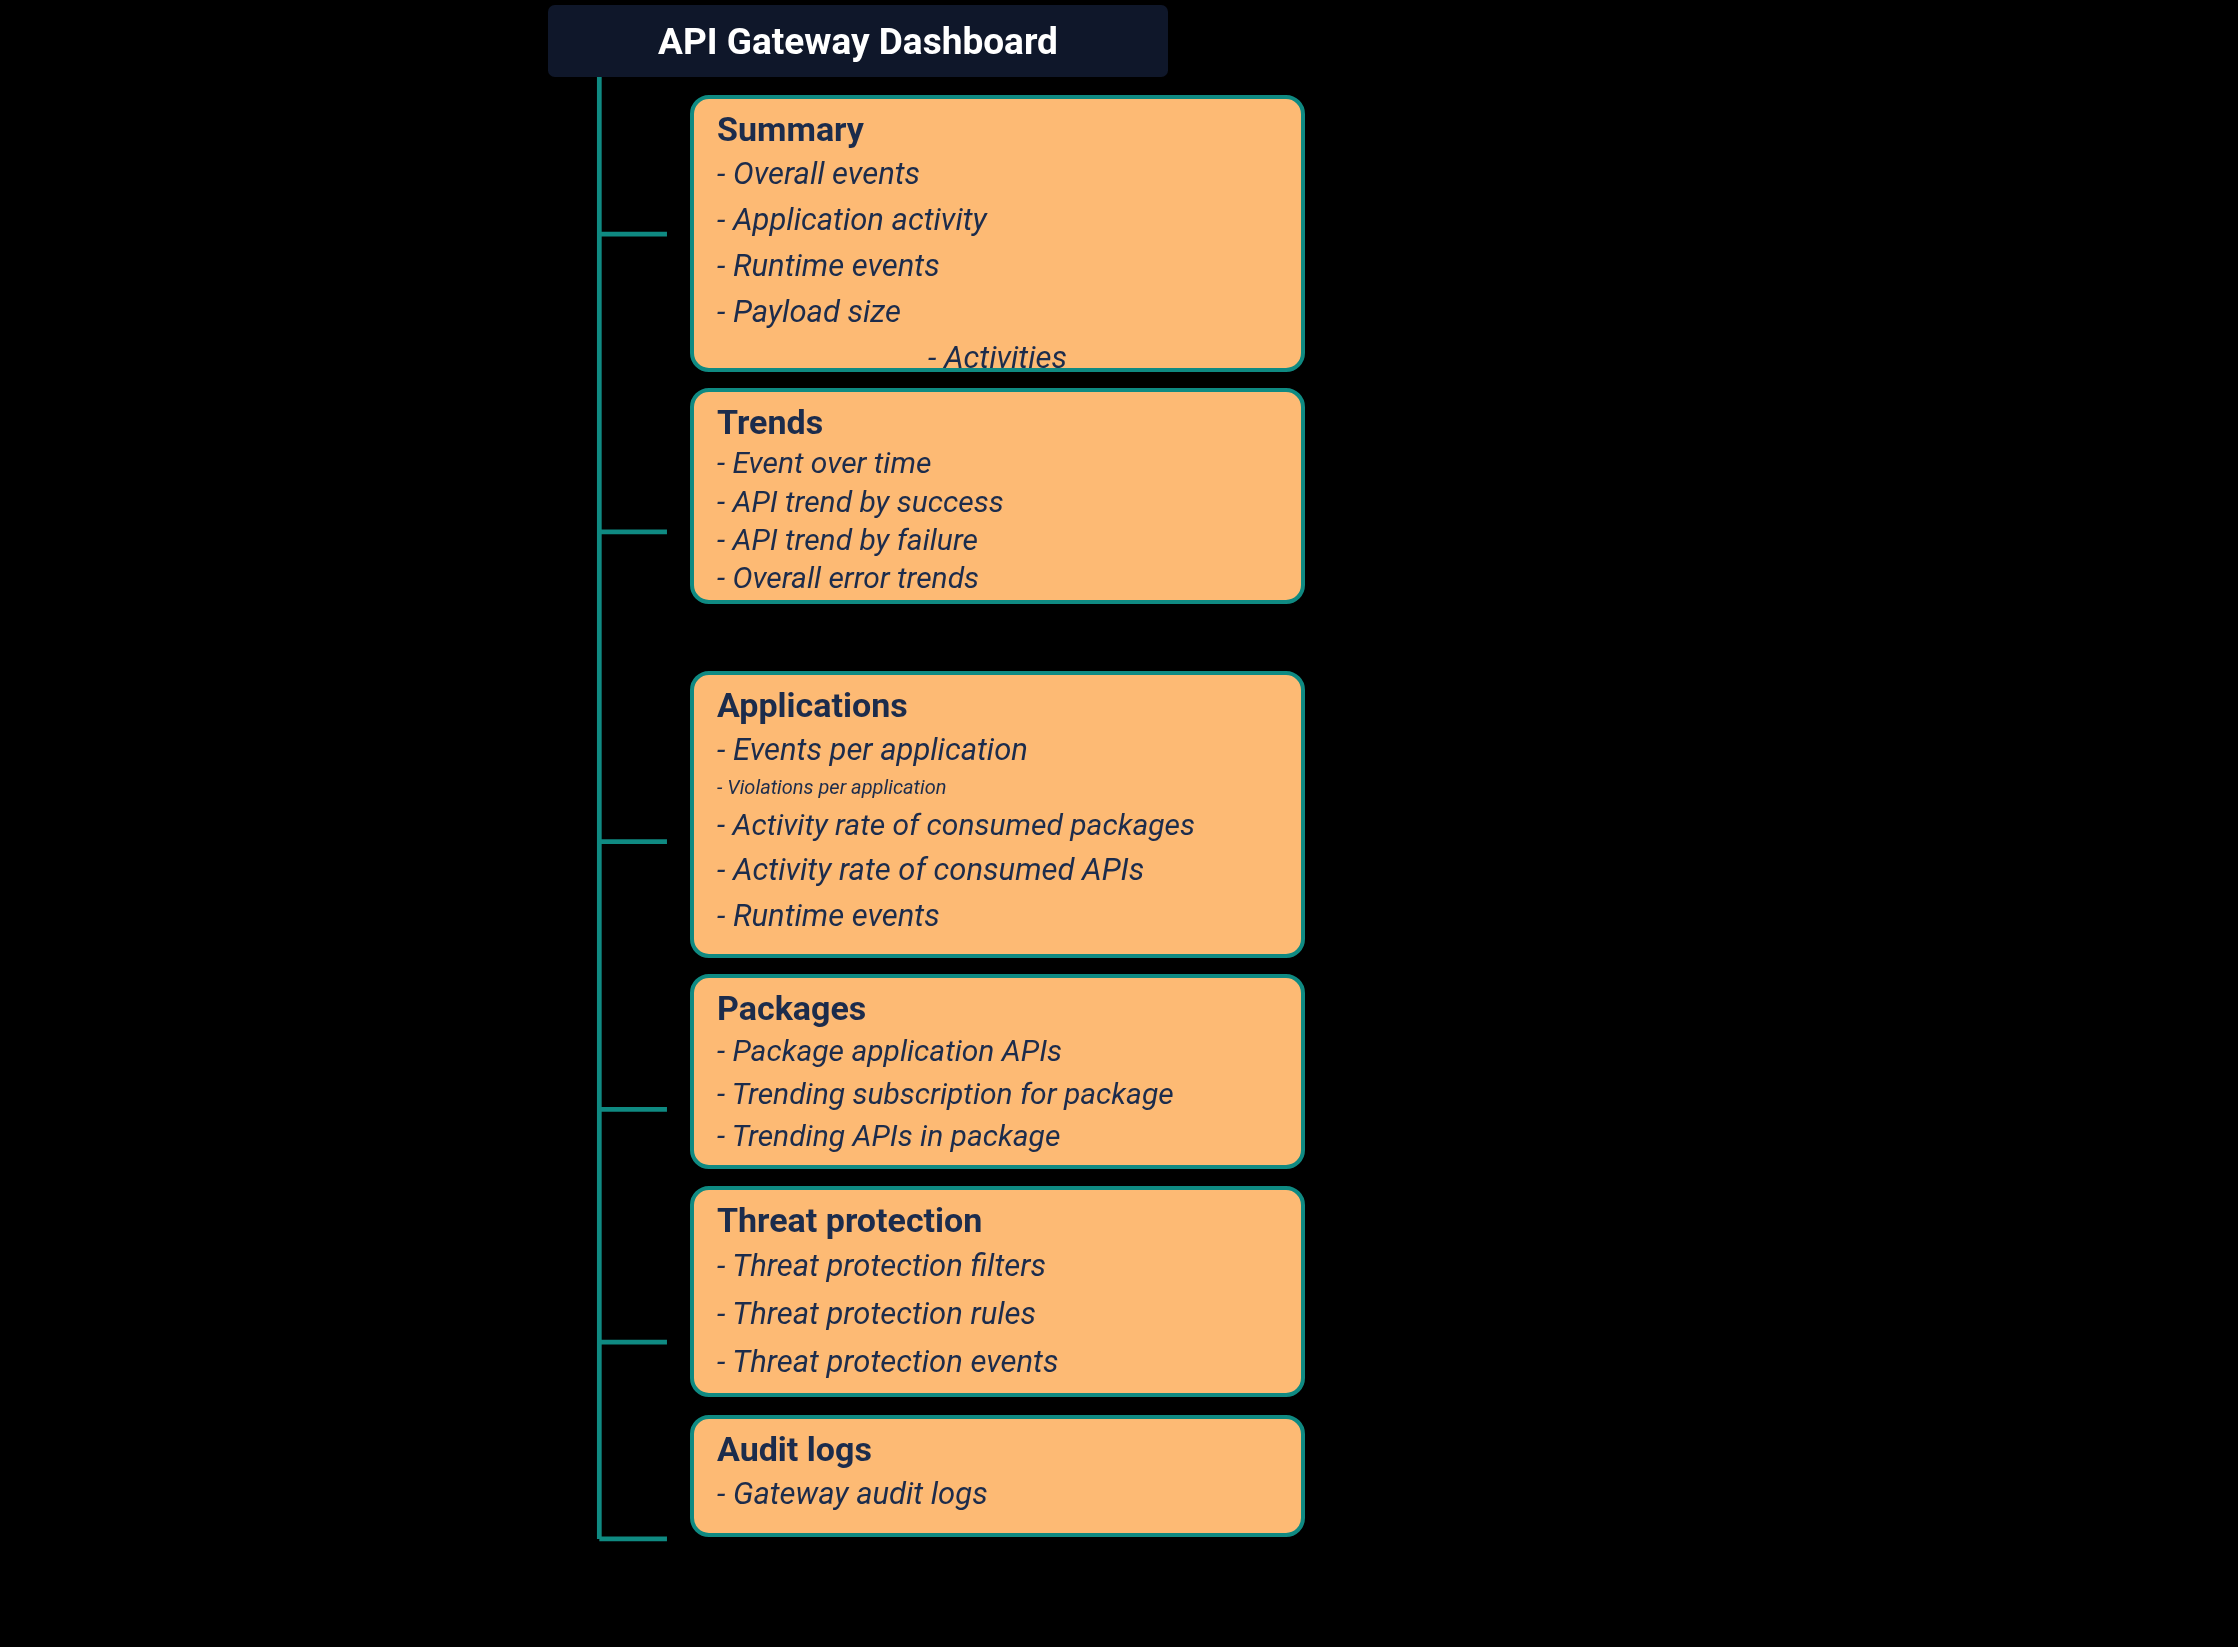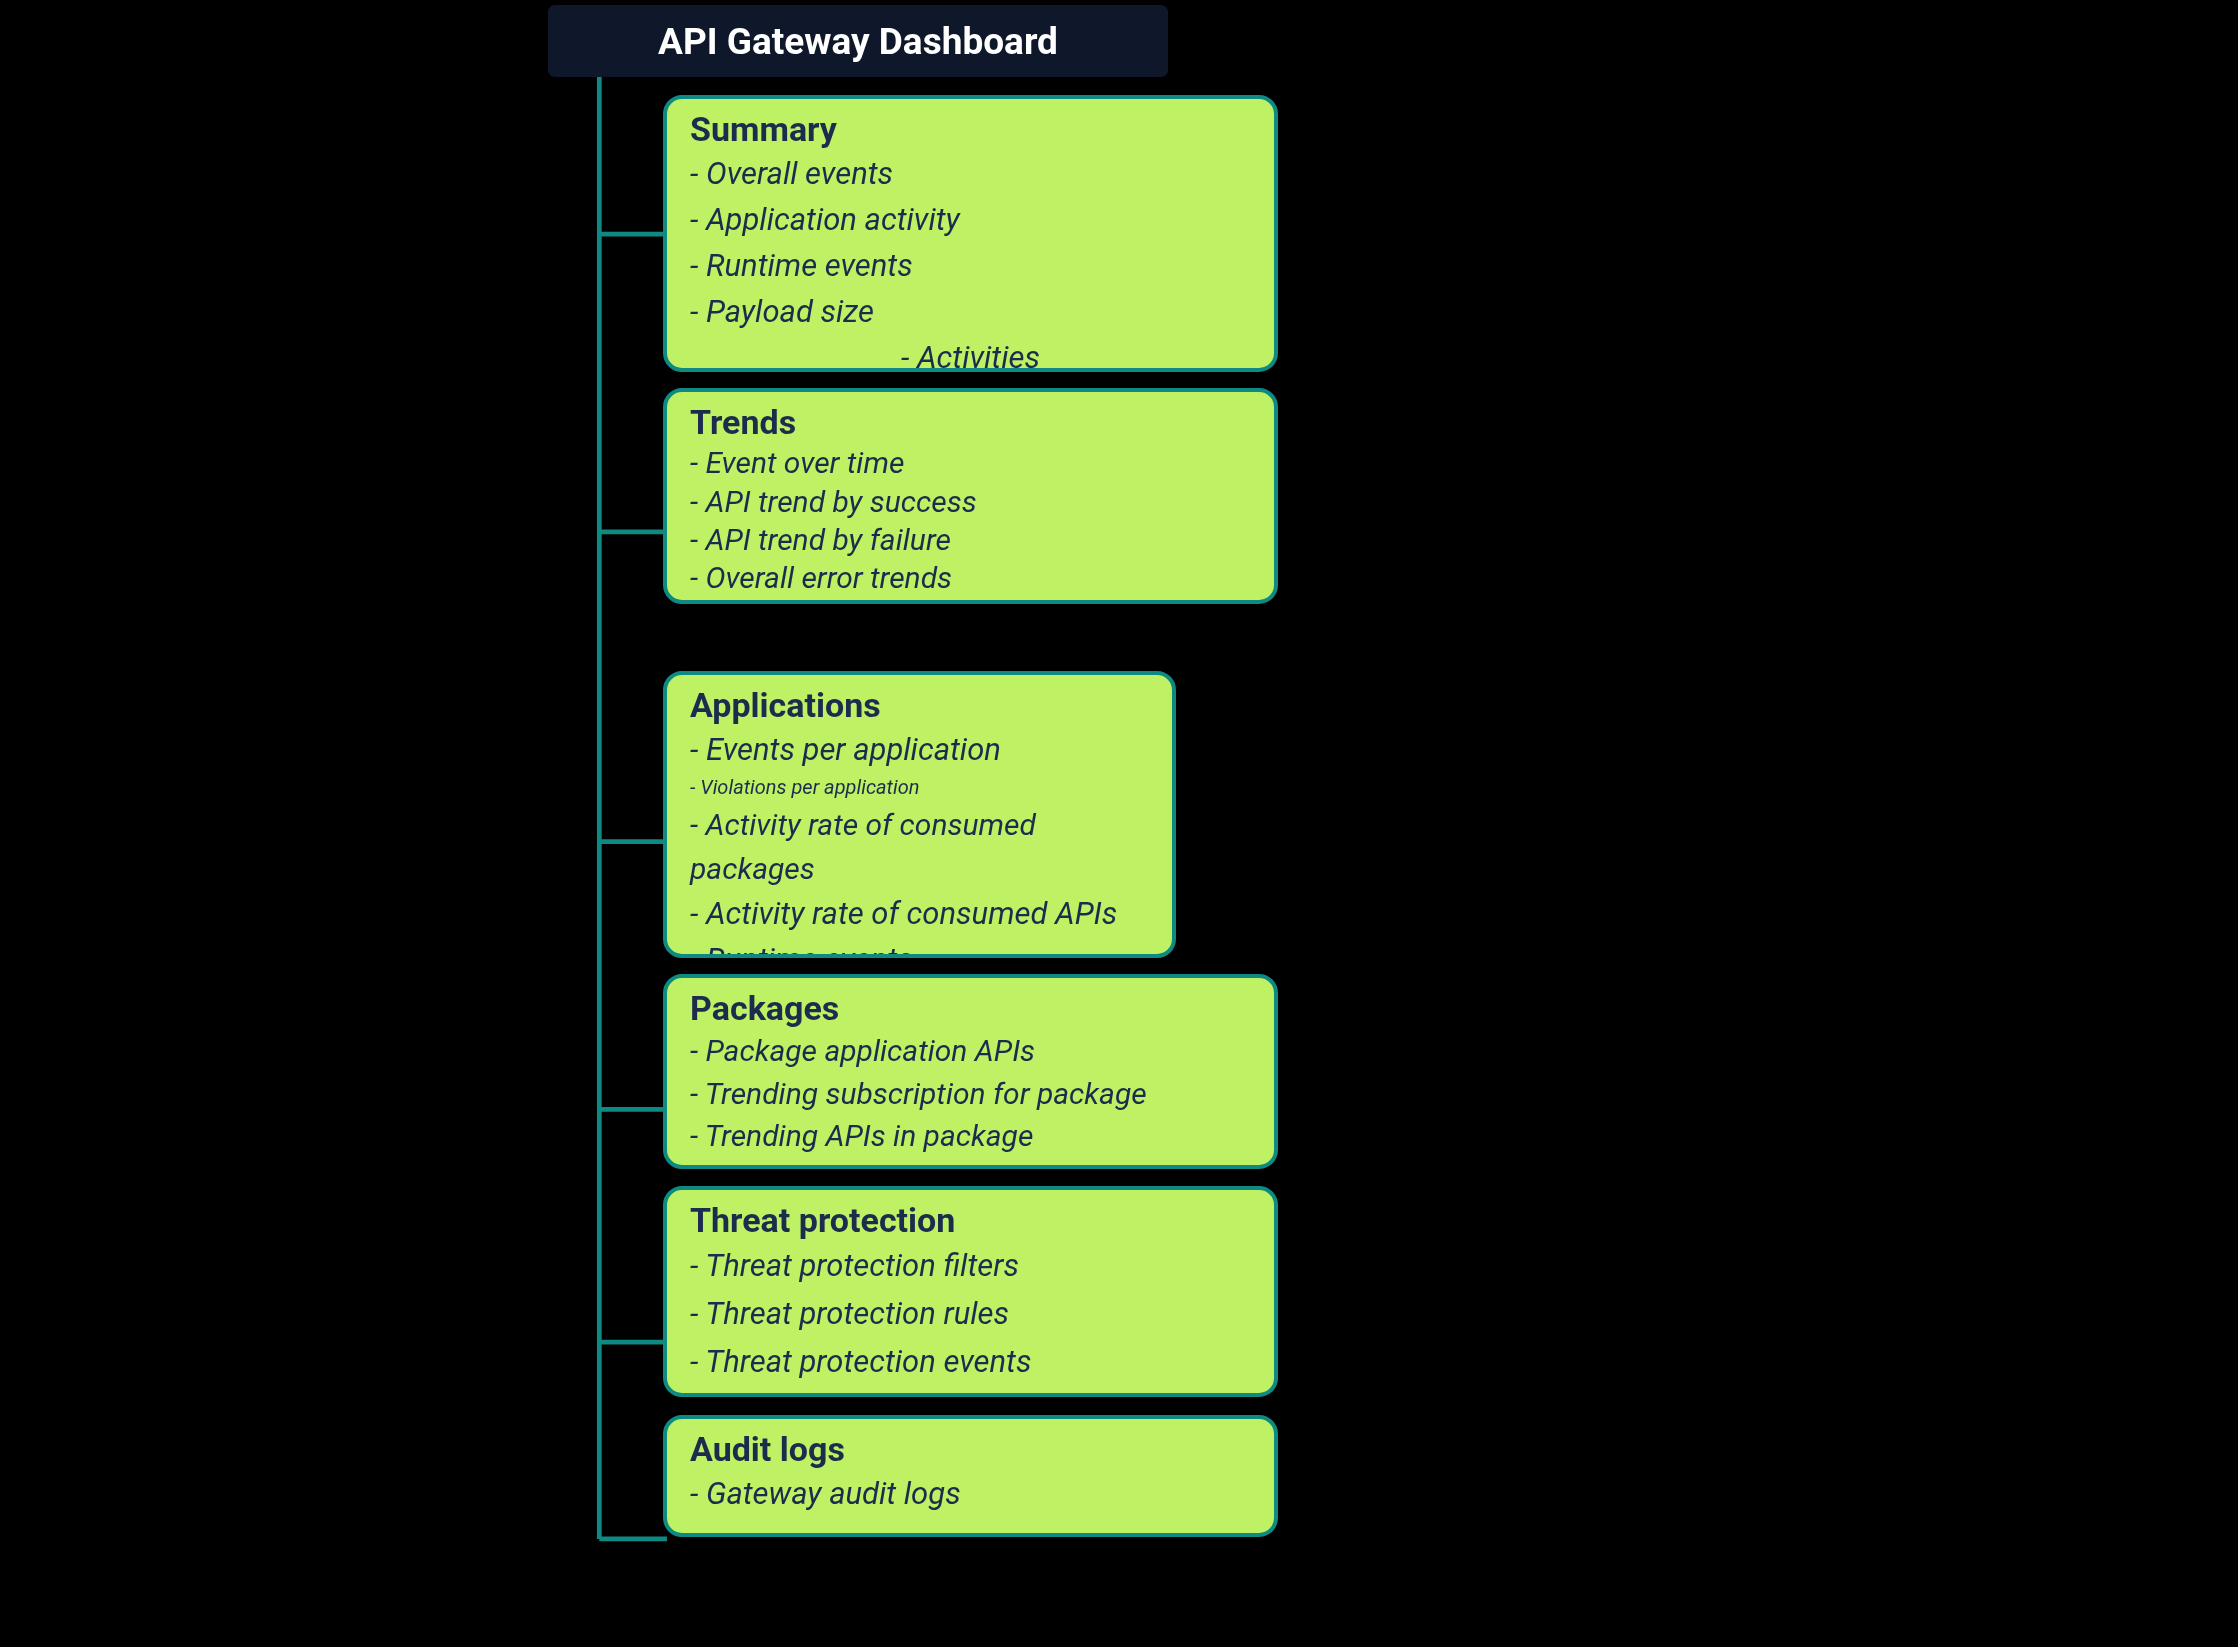--- a/index.html
+++ b/index.html
@@ -21,26 +21,27 @@
     color: #ffffff;
     border-radius: 6.8px;
     font-weight: 700;
     display: flex;
     align-items: center;
     justify-content: center;
     padding: 0 24px;
   }
   .node-box {
     position: absolute;
-    background: #bef264;
+    background: #fdba74;
     border: 4.7px solid #0f8a82;
     border-radius: 19px;
     color: #1c2c4c;
     padding: 9.5px 23px 12px 23px;
     overflow: hidden;
+    margin-left: 27px;
   }
   .node-title {
     font-weight: 700;
     margin-bottom: 2.7px;
   }
   .node-item {
     font-style: italic;
     font-weight: 400;
     color: #1c2c4c;
   }
@@ -91,21 +92,21 @@
   </div>
 
   <div class="node-box" style="left:663px; top:388px; width:615px; height:216px;">
     <div class="node-title" style="font-size:34px;">Trends</div>
     <div class="node-item" style="font-size:30px; line-height:1.28;">- <span>Event over time</span></div>
     <div class="node-item" style="font-size:30px; line-height:1.28;">- <span>API trend by success</span></div>
     <div class="node-item" style="font-size:30px; line-height:1.28;">- <span>API trend by failure</span></div>
     <div class="node-item" style="font-size:30px; line-height:1.28;">- <span>Overall error trends</span></div>
   </div>
 
-  <div class="node-box" style="left:663px; top:671px; width:513px; height:287px;">
+  <div class="node-box" style="left:663px; top:671px; width:615px; height:287px;">
     <div class="node-title" style="font enli-size:34px; font-size:34px;">Applications</div>
     <div class="node-item" style="font-size:31px; line-height:1.48;">- <span>Events per application</span></div>
     <div class="node-item" style="font-size:20px; line-height:1.48;">- <span>Violations per application</span></div>
     <div class="node-item" style="font-size:30px; line-height:1.48;">- <span>Activity rate of consumed packages</span></div>
     <div class="node-item" style="font-size:31px; line-height:1.48;">- <span>Activity rate of consumed APIs</span></div>
     <div class="node-item" style="font-size:31px; line-height:1.48;">- <span>Runtime events</span></div>
   </div>
 
   <div class="node-box" style="left:663px; top:974px; width:615px; height:195px;">
     <div class="node-title" style="font-size:34px;">Packages</div>

